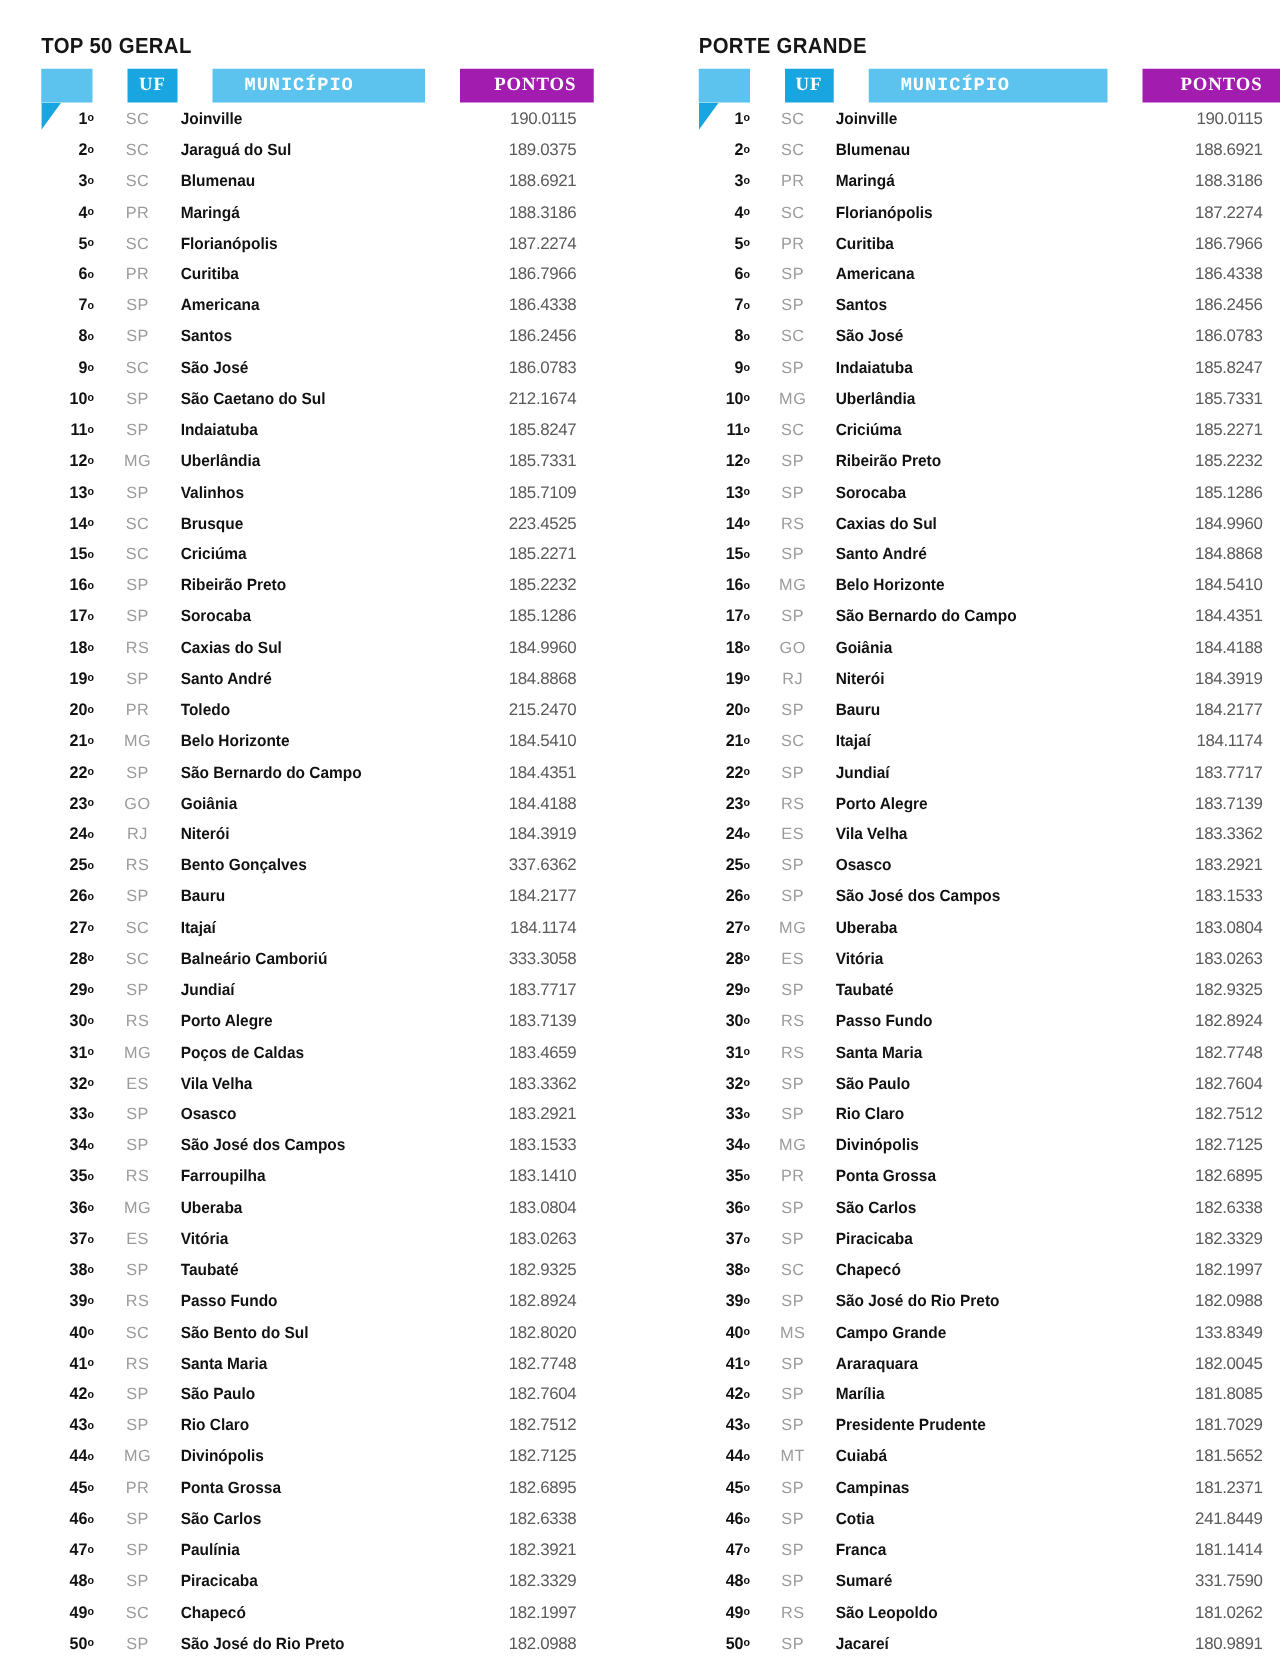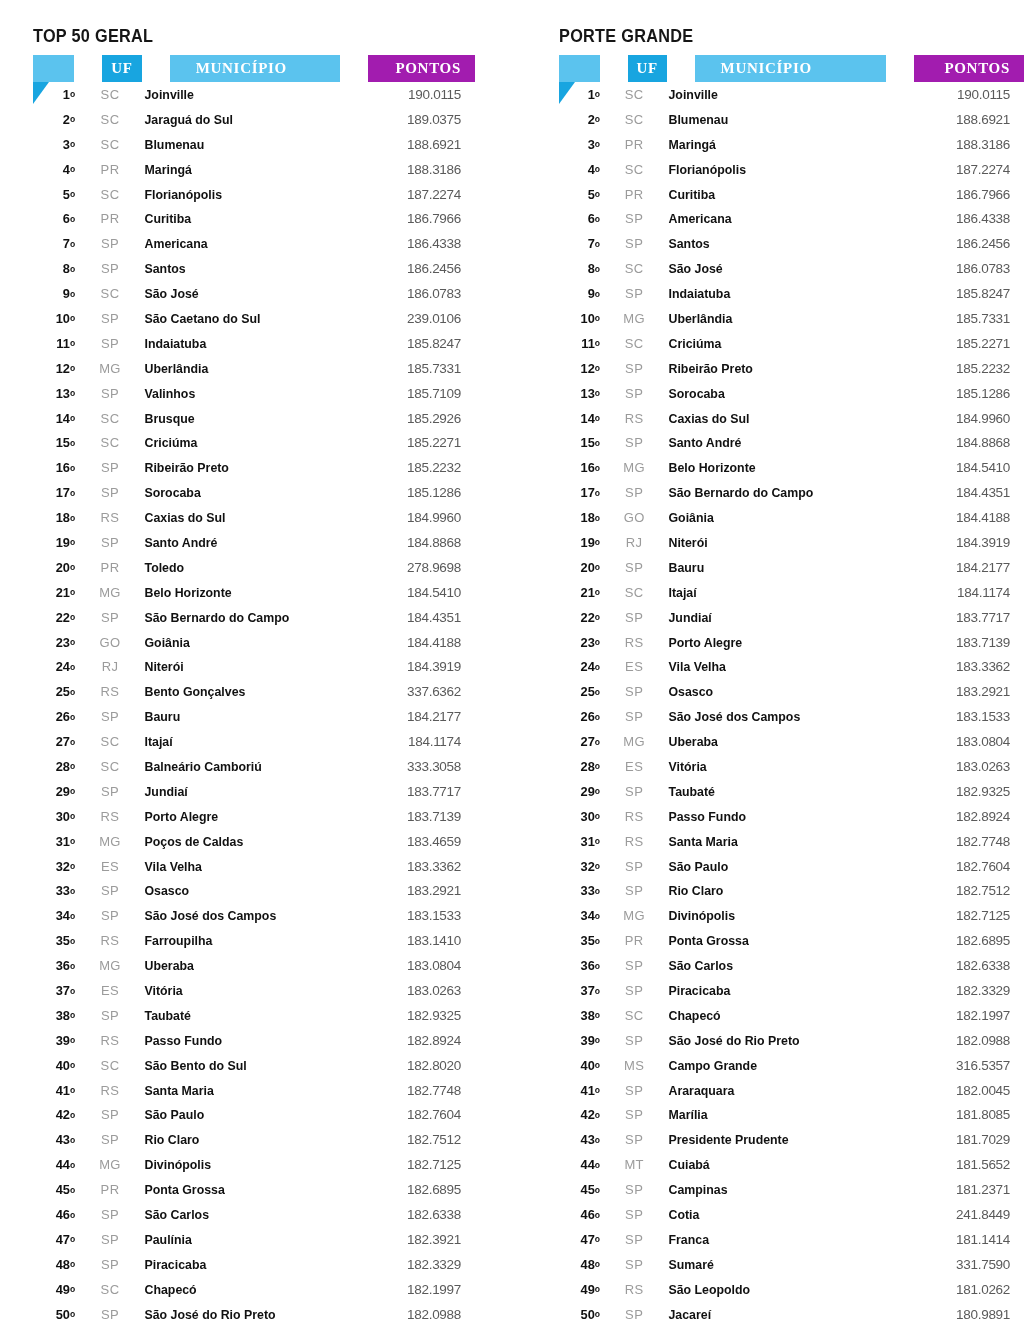--- a/index.html
+++ b/index.html
@@ -60,21 +60,21 @@
     display: flex;
     align-items: center;
     font-family: "Liberation Serif", serif;
     font-weight: bold;
     font-size: 15px;
     color: #ffffff;
     letter-spacing: 0.7px;
   }
   .hdr-rank   { background: #5bc3ee; }
   .hdr-uf     { background: #18a5e0; justify-content: center; }
-  .hdr-mun    { background: #5bc3ee; padding-left: 26px; }
+  .hdr-mun    { background: #5bc3ee; padding-left: 26px; font-family: Liberation Mono, monospace; }
   .hdr-pontos { background: #a21caf; justify-content: flex-end; padding-right: 14px; }
 
   
   .ribbon-tail {
     position: absolute;
     left: 0;
     top: 27px;
     width: 16px;
     height: 22px;
     background: #18a5e0;
@@ -213,21 +213,21 @@
             <div class="row">
               <div class="cell c-rank col-rank">9<sup>o</sup></div>
               <div class="cell c-uf col-uf">SC</div>
               <div class="cell c-mun col-mun">São José</div>
               <div class="cell c-pts col-pts">186.0783</div>
             </div>
             <div class="row">
               <div class="cell c-rank col-rank">10<sup>o</sup></div>
               <div class="cell c-uf col-uf">SP</div>
               <div class="cell c-mun col-mun">São Caetano do Sul</div>
-              <div class="cell c-pts col-pts">239.0106</div>
+              <div class="cell c-pts col-pts">212.1674</div>
             </div>
             <div class="row">
               <div class="cell c-rank col-rank">11<sup>o</sup></div>
               <div class="cell c-uf col-uf">SP</div>
               <div class="cell c-mun col-mun">Indaiatuba</div>
               <div class="cell c-pts col-pts">185.8247</div>
             </div>
             <div class="row">
               <div class="cell c-rank col-rank">12<sup>o</sup></div>
               <div class="cell c-uf col-uf">MG</div>
@@ -237,21 +237,21 @@
             <div class="row">
               <div class="cell c-rank col-rank">13<sup>o</sup></div>
               <div class="cell c-uf col-uf">SP</div>
               <div class="cell c-mun col-mun">Valinhos</div>
               <div class="cell c-pts col-pts">185.7109</div>
             </div>
             <div class="row">
               <div class="cell c-rank col-rank">14<sup>o</sup></div>
               <div class="cell c-uf col-uf">SC</div>
               <div class="cell c-mun col-mun">Brusque</div>
-              <div class="cell c-pts col-pts">185.2926</div>
+              <div class="cell c-pts col-pts">223.4525</div>
             </div>
             <div class="row">
               <div class="cell c-rank col-rank">15<sup>o</sup></div>
               <div class="cell c-uf col-uf">SC</div>
               <div class="cell c-mun col-mun">Criciúma</div>
               <div class="cell c-pts col-pts">185.2271</div>
             </div>
             <div class="row">
               <div class="cell c-rank col-rank">16<sup>o</sup></div>
               <div class="cell c-uf col-uf">SP</div>
@@ -273,21 +273,21 @@
             <div class="row">
               <div class="cell c-rank col-rank">19<sup>o</sup></div>
               <div class="cell c-uf col-uf">SP</div>
               <div class="cell c-mun col-mun">Santo André</div>
               <div class="cell c-pts col-pts">184.8868</div>
             </div>
             <div class="row">
               <div class="cell c-rank col-rank">20<sup>o</sup></div>
               <div class="cell c-uf col-uf">PR</div>
               <div class="cell c-mun col-mun">Toledo</div>
-              <div class="cell c-pts col-pts">278.9698</div>
+              <div class="cell c-pts col-pts">215.2470</div>
             </div>
             <div class="row">
               <div class="cell c-rank col-rank">21<sup>o</sup></div>
               <div class="cell c-uf col-uf">MG</div>
               <div class="cell c-mun col-mun">Belo Horizonte</div>
               <div class="cell c-pts col-pts">184.5410</div>
             </div>
             <div class="row">
               <div class="cell c-rank col-rank">22<sup>o</sup></div>
               <div class="cell c-uf col-uf">SP</div>
@@ -709,21 +709,21 @@
             <div class="row">
               <div class="cell c-rank col-rank">39<sup>o</sup></div>
               <div class="cell c-uf col-uf">SP</div>
               <div class="cell c-mun col-mun">São José do Rio Preto</div>
               <div class="cell c-pts col-pts">182.0988</div>
             </div>
             <div class="row">
               <div class="cell c-rank col-rank">40<sup>o</sup></div>
               <div class="cell c-uf col-uf">MS</div>
               <div class="cell c-mun col-mun">Campo Grande</div>
-              <div class="cell c-pts col-pts">316.5357</div>
+              <div class="cell c-pts col-pts">133.8349</div>
             </div>
             <div class="row">
               <div class="cell c-rank col-rank">41<sup>o</sup></div>
               <div class="cell c-uf col-uf">SP</div>
               <div class="cell c-mun col-mun">Araraquara</div>
               <div class="cell c-pts col-pts">182.0045</div>
             </div>
             <div class="row">
               <div class="cell c-rank col-rank">42<sup>o</sup></div>
               <div class="cell c-uf col-uf">SP</div>

